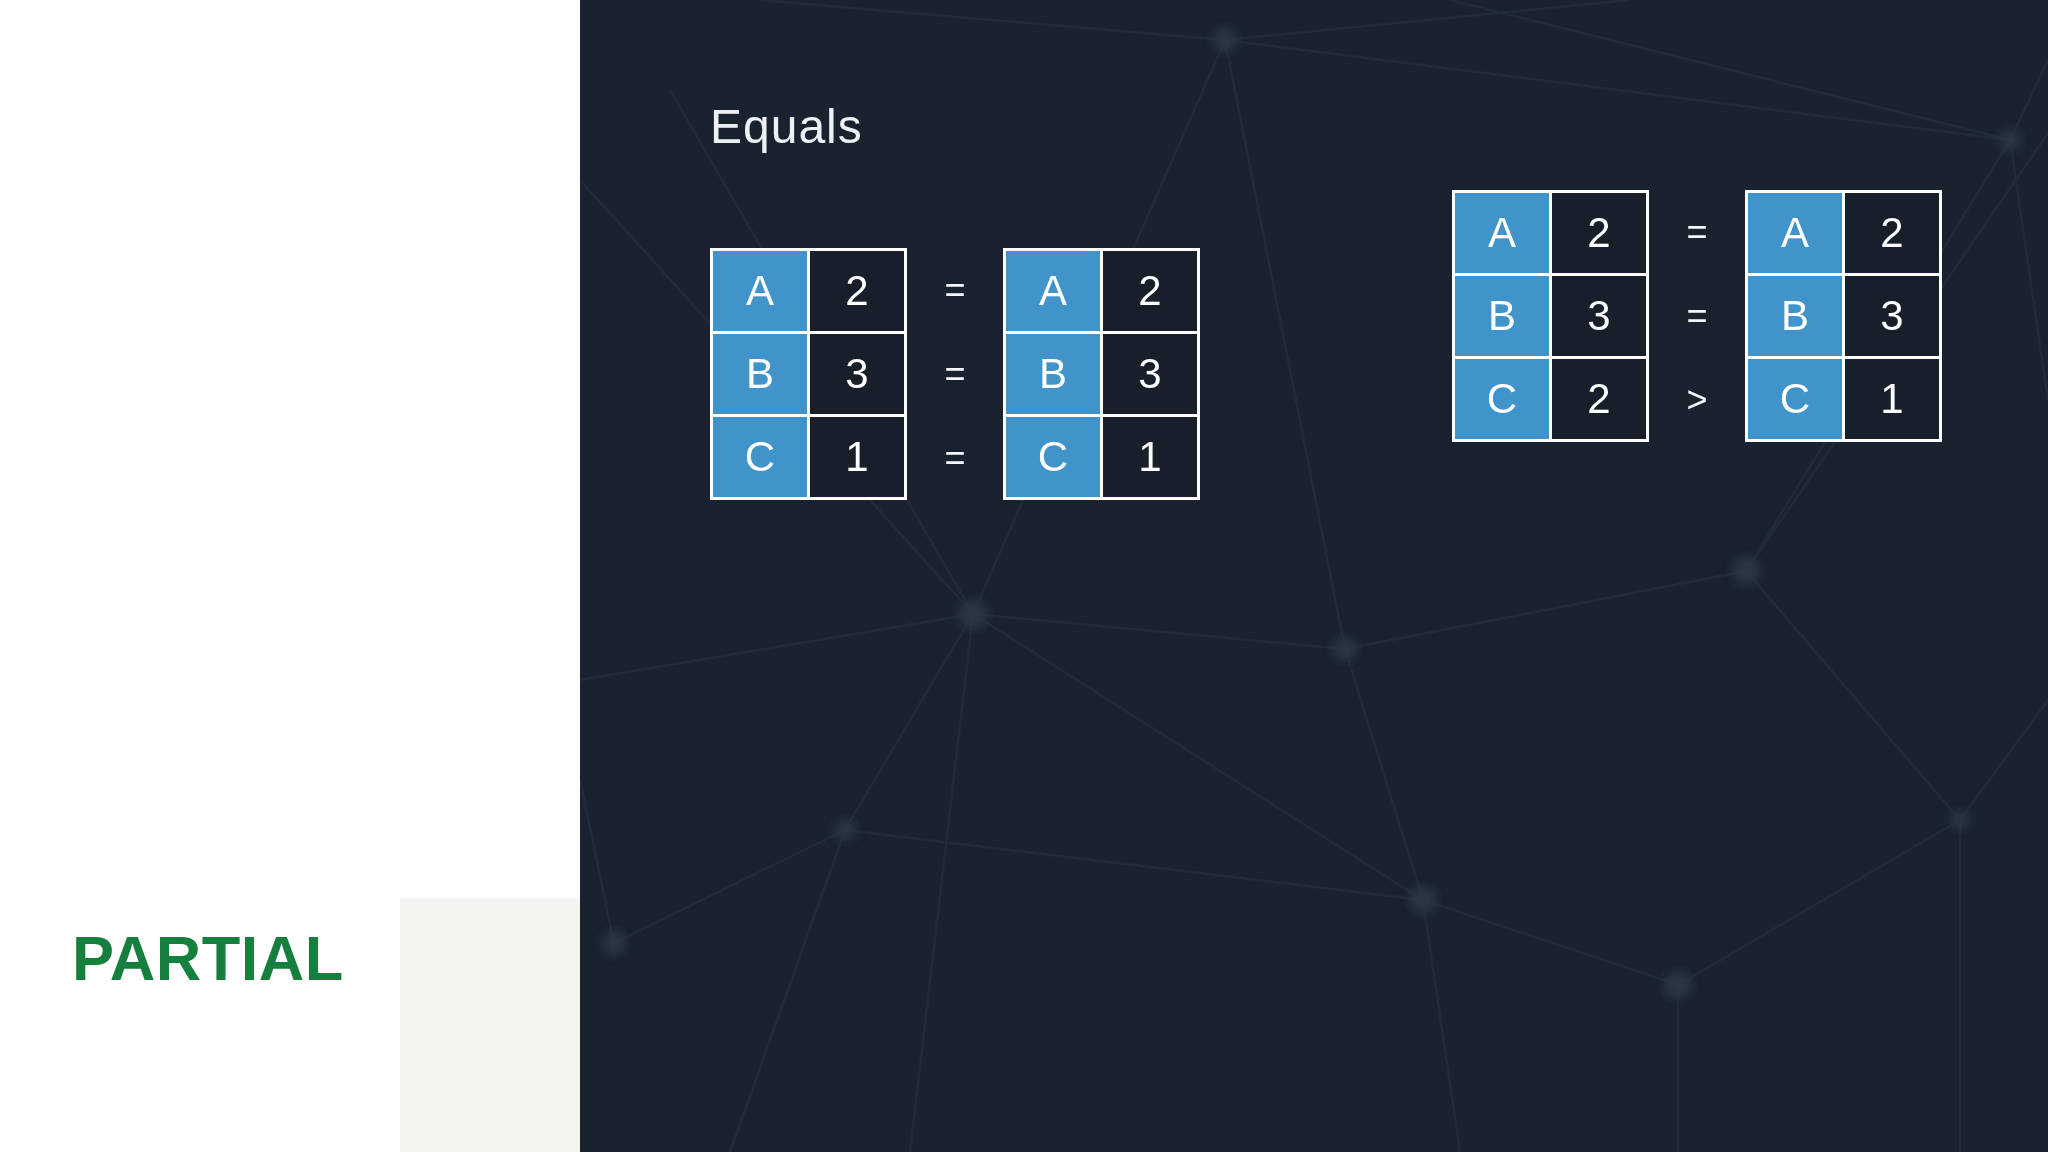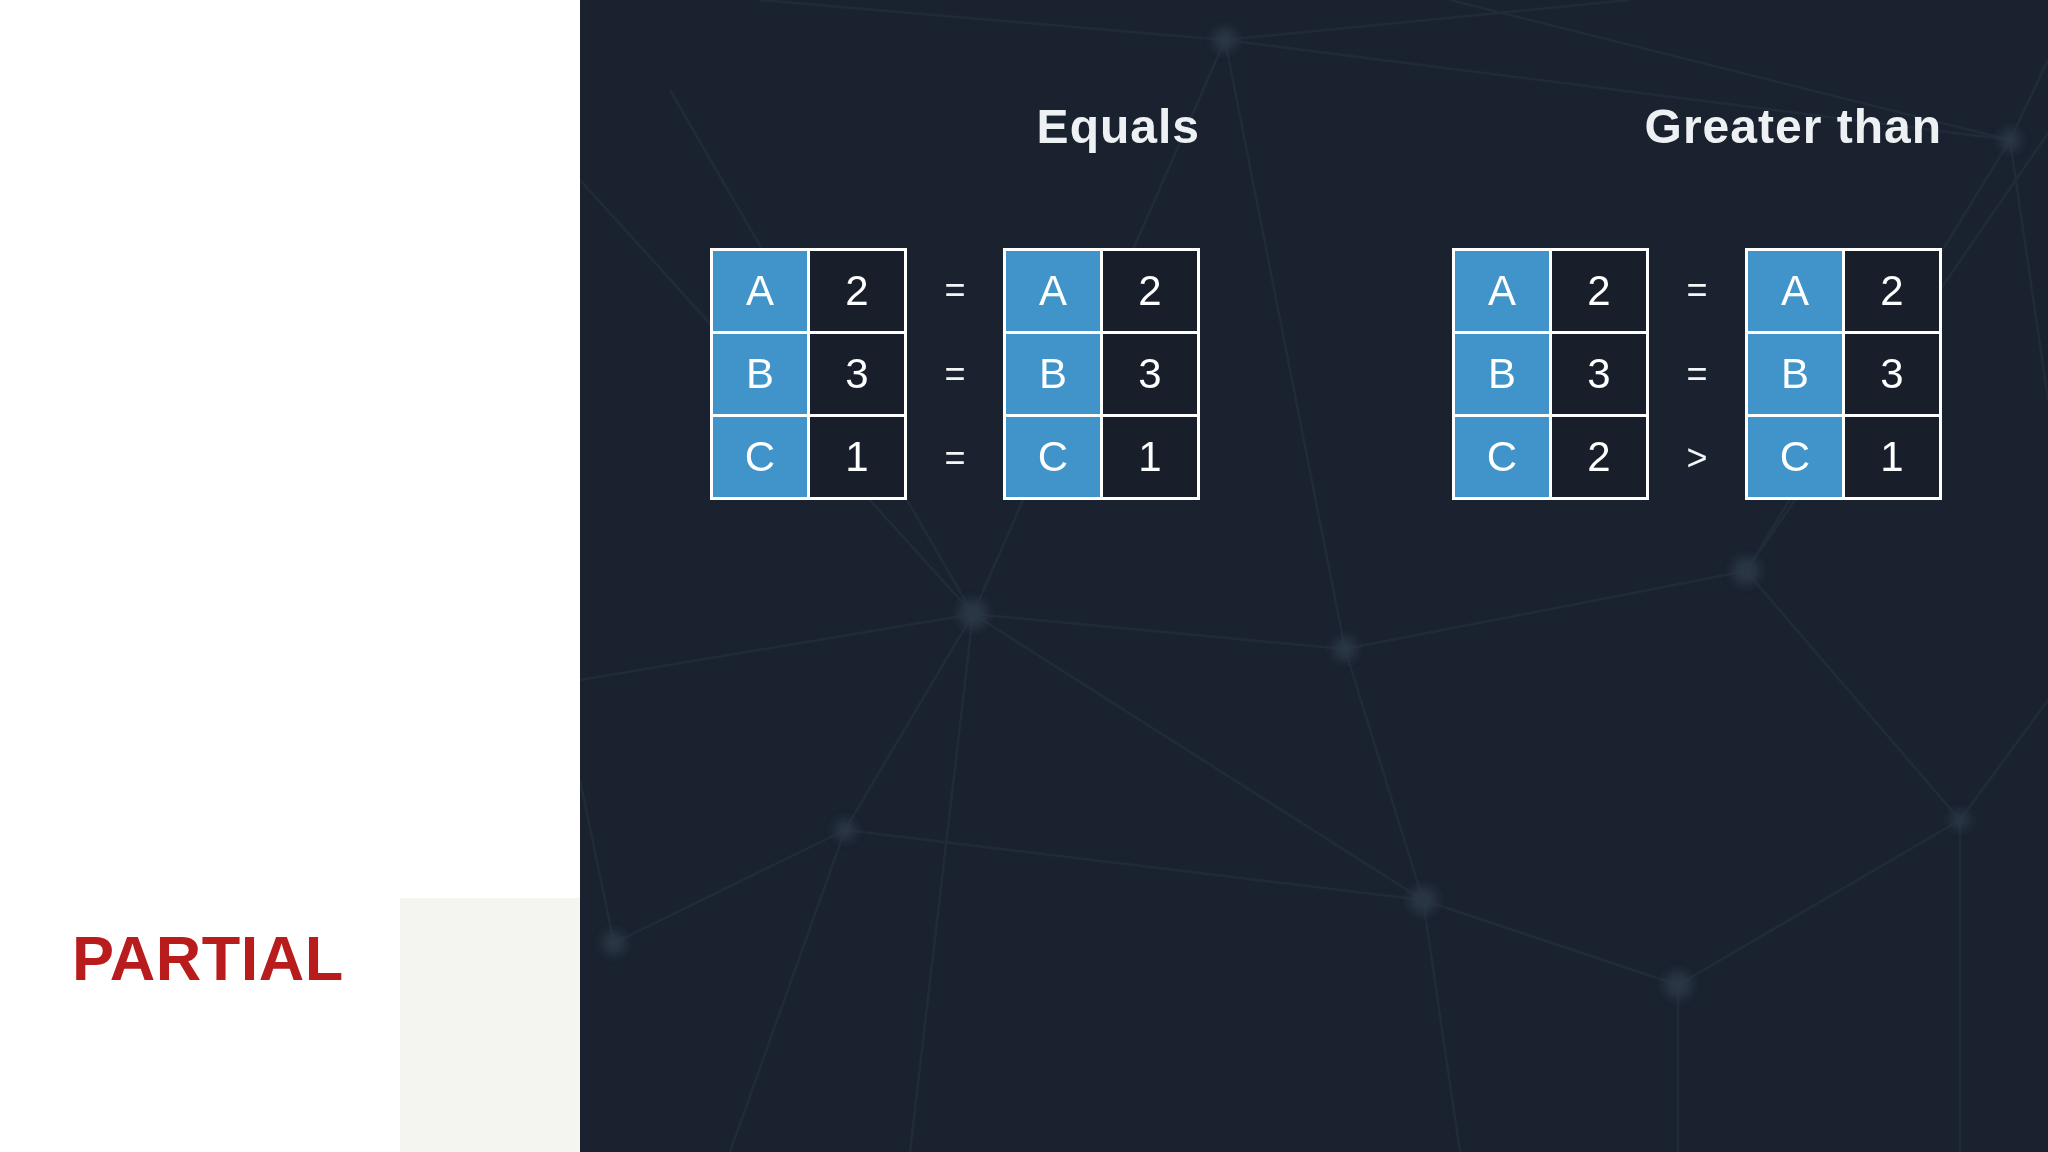--- a/index.html
+++ b/index.html
@@ -14,22 +14,22 @@
     background:#1a2230; overflow:hidden;
   }
   .mesh { position:absolute; left:0; top:0; width:1468px; height:1152px; }
 
   
   .compare { position:absolute; top:98px; width:490px; }
   .compare-equals  { left:130px; }
   .compare-greater { left:872px; }
 
   .section-title {
-    font-size:48px; font-weight:700; letter-spacing:1px;
-    color:#eef1f4; text-align:right; height:58px; line-height:58px;
+    font-size:48px; font-weight:400; letter-spacing:1px;
+    color:#eef1f4; text-align:left; height:58px; line-height:58px;
     white-space:nowrap;
   }
   .compare-row { display:flex; align-items:flex-start; margin-top:92px; }
 
   .vtable {
     width:197px; height:252px; background:#ffffff; padding:3px;
     display:grid; grid-template-columns:1fr 1fr; grid-auto-rows:80px; gap:3px;
   }
   .cell {
     display:flex; align-items:center; justify-content:center;
@@ -49,21 +49,21 @@
     position:absolute; left:0; top:0; width:580px; height:1152px;
     background:#ffffff;
   }
   .pale-block {
     position:absolute; left:400px; top:898px; width:180px; height:254px;
     background:#f4f4f1;
   }
   .heading {
     position:absolute; left:72px; top:916px;
     font-size:63px; line-height:84px; font-weight:800; letter-spacing:0.5px;
-    color:#b91c1c;
+    color:#15803d;
   }
   .heading span { display:block; }
 </style>
 </head>
 <body>
 
 <div class="slide">
 
   <div class="panel-dark">
 
@@ -144,21 +144,20 @@
           <div class="cell cell-key">B</div>
           <div class="cell cell-value">3</div>
           <div class="cell cell-key">C</div>
           <div class="cell cell-value">1</div>
         </div>
 
       </div>
     </section>
 
     <section class="compare compare-greater">
-      <div class="section-title">Greater than</div>
       <div class="compare-row">
 
         <div class="vtable">
           <div class="cell cell-key">A</div>
           <div class="cell cell-value">2</div>
           <div class="cell cell-key">B</div>
           <div class="cell cell-value">3</div>
           <div class="cell cell-key">C</div>
           <div class="cell cell-value">2</div>
         </div>

